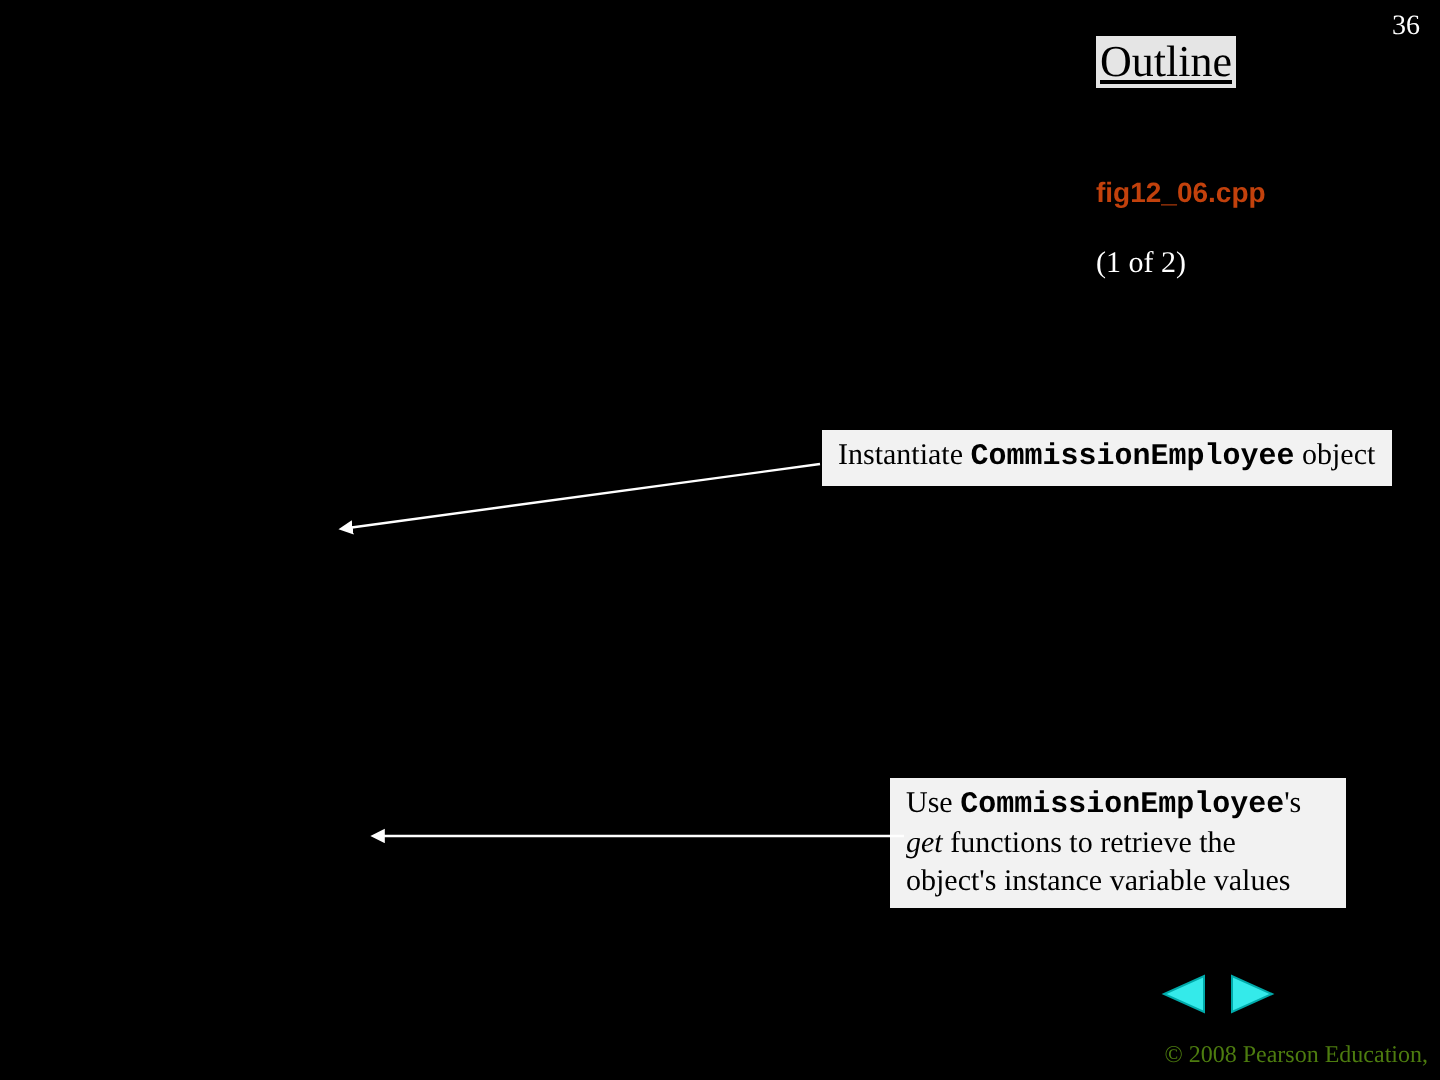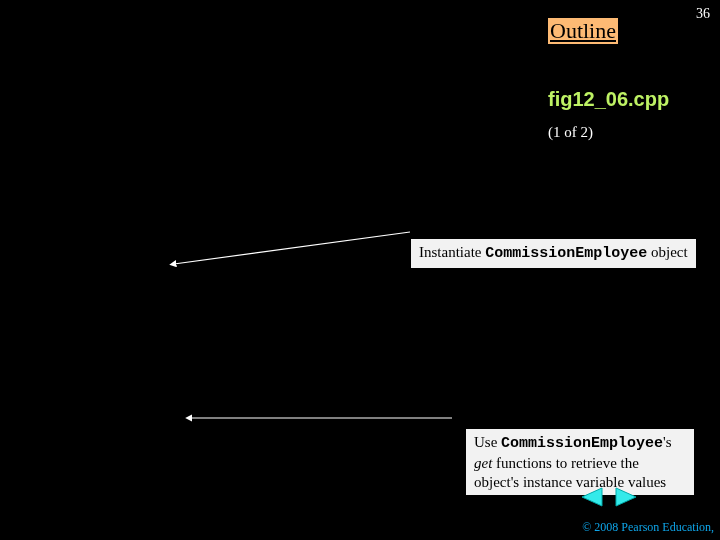--- a/index.html
+++ b/index.html
@@ -1,28 +1,28 @@
 <!DOCTYPE html>
 <html><head>
 <meta charset="utf-8">
 <style>
   * { box-sizing: border-box; margin: 0; padding: 0; }
   html, body { width: 720px; height: 540px; background: #000; font-family: "Times New Roman", Times, serif; overflow: hidden; }
   .slide { position: relative; width: 720px; height: 540px; }
-  .outline-title { position: absolute; top: 18px; left: 548px; font-size: 22px; color: #000; background: #fdba74; text-decoration: underline; padding: 0 2px; }
+  .outline-title { position: absolute; top: 18px; left: 548px; font-size: 22px; color: #000; background: #e5e5e5; text-decoration: underline; padding: 0 2px; }
   .page-num { position: absolute; top: 6px; right: 10px; color: #fff; font-size: 14px; }
-  .filename { position: absolute; top: 88px; left: 548px; color: #bef264; font-family: Verdana, Geneva, sans-serif; font-weight: bold; font-size: 20px; text-align: center; }
+  .filename { position: absolute; top: 88px; left: 548px; color: #c2410c; font-family: Verdana, Geneva, sans-serif; font-weight: bold; font-size: 14px; text-align: center; }
   .pageof { position: absolute; top: 124px; left: 548px; color: #fff; font-size: 15px; }
   .callout { position: absolute; background: #f2f2f2; border: 1px solid #000; box-shadow: 2px 2px 3px rgba(0,0,0,0.4); padding: 4px 8px; font-size: 15px; color: #000; line-height: 1.25; }
   .callout .mono { font-family: "Courier New", Courier, monospace; font-weight: bold; }
   .callout .ital { font-style: italic; }
-  .c1 { top: 238px; left: 410px; }
-  .c2 { top: 388px; left: 465px; width: 230px; margin-top: 40px; }
+  .c1 { top: 214px; left: 410px; }
+  .c2 { top: 388px; left: 444px; width: 230px; }
   svg.arrow { position: absolute; overflow: visible; }
-  .footer { position: absolute; bottom: 6px; right: 6px; text-align: left; color: #0ea5e9; font-size: 12px; line-height: 1.2; }
+  .footer { position: absolute; bottom: 6px; right: 6px; text-align: left; color: #4d7c0f; font-size: 12px; line-height: 1.2; }
   .nav { position: absolute; bottom: 32px; right: 80px; display: flex; gap: 6px; }
   .nav svg { display: block; }
   .navbtn { width: 28px; height: 22px; background: transparent; border: none; padding: 0; cursor: pointer; }
 </style>
 </head>
 <body>
 
 <div class="slide">
 
   <div class="outline-title">Outline</div>

